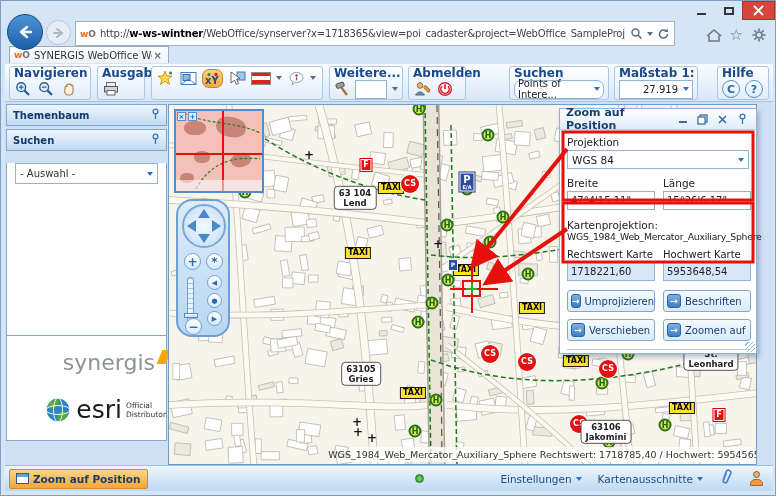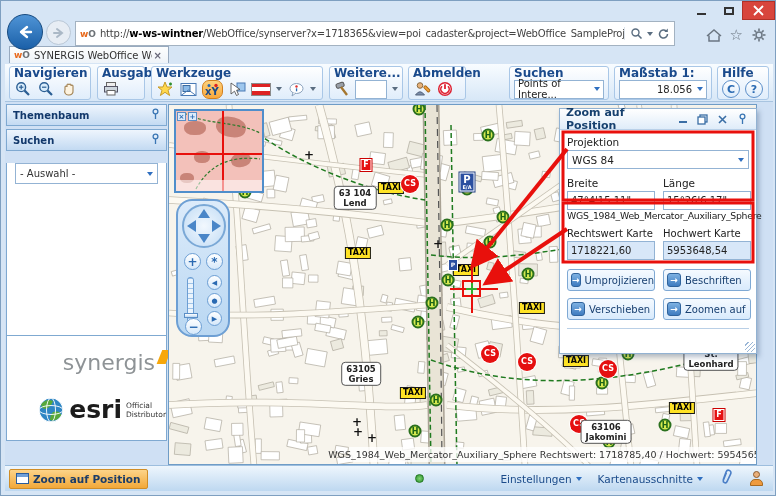--- a/index.html
+++ b/index.html
@@ -59,21 +59,21 @@
     display:flex;align-items:center;padding:0 6px;font-size:10px;font-weight:bold;color:#12386b;cursor:pointer;}
   .phead .pin{margin-left:auto;}
   .pbody{background:#fff;border:1px solid #7fa9d1;border-top:none;}
   .sselect{margin:12px 8px;height:21px;border:1px solid #93b3d4;display:flex;align-items:center;
     padding:0 4px;font-size:10px;color:#333;cursor:pointer;}
   .sselect .caret{margin-left:auto;}
   .logoarea{height:105px;display:flex;flex-direction:column;align-items:flex-end;justify-content:center;gap:22px;}
   .synergis{font-size:22px;color:#8e9396;letter-spacing:0;line-height:1;}
   .synslash{display:inline-block;width:9px;height:14px;background:#f7a70a;transform:skewX(-22deg) translateY(-6px);margin-left:2px;}
   .esrirow{display:flex;align-items:center;gap:4px;}
-  .esritxt{font-size:25px;font-weight:bold;color:#1c1c1c;line-height:0.9;}
+  .esritxt{font-size:25px;font-weight:normal;color:#1c1c1c;line-height:0.9;}
   .esrisub{font-size:7.5px;color:#333;line-height:1.2;}
 
   
   .map{position:absolute;left:167px;top:103px;width:589px;height:361px;border:1px solid #6f9cc6;
     background:#f7f4ec;overflow:hidden;}
   .map svg.bg{position:absolute;left:0;top:0;}
   #markers{position:absolute;left:0;top:0;width:100%;height:100%;z-index:2;}
   .mk{position:absolute;transform:translate(-50%,-50%);display:flex;align-items:center;justify-content:center;line-height:1;}
   .mk-h{width:13px;height:13px;border-radius:50%;background:#d5e94f;border:2px solid #2a701d;color:#1c6417;font-size:8px;font-weight:bold;}
   .mk-taxi{background:#ffe325;border:1px solid #1a1a1a;color:#000;font-size:8px;font-weight:bold;height:12px;padding:0 2px;}
@@ -277,21 +277,20 @@
             <svg width="16" height="16">
               <rect x="3.5" y="1.5" width="9" height="4" fill="#eee" stroke="#666"></rect>
               <rect x="1.5" y="5.5" width="13" height="5.5" fill="#cdd6de" stroke="#556"></rect>
               <rect x="4" y="9.5" width="8" height="4.5" fill="#fff" stroke="#666"></rect>
             </svg>
           </span>
       </div>
     </div>
 
     <div class="tgroup" style="left:146px;width:172px;">
-      <div class="glabel">Werkzeuge</div>
       <div class="grow">
         <span class="ticon">
             <svg width="17" height="16">
               <path d="M8,1 L10,6 L15,6 L11,9.3 L12.6,14.5 L8,11.3 L3.4,14.5 L5,9.3 L1,6 L6,6 z" fill="#ffd84d" stroke="#c79a28"></path>
               <path d="M12,1 h3 M13.5,-0.5 v3" transform="translate(0,2)" stroke="#2f8f2f" stroke-width="1.6"></path>
             </svg>
           </span>
         <span class="ticon">
             <svg width="17" height="15">
               <rect x="1" y="1.5" width="15" height="12" fill="#fff" stroke="#4a7ab5"></rect>
@@ -360,32 +359,32 @@
               <path d="M5,5.2 a4.2,4.2 0 1 0 6,0" fill="none" stroke="#d23" stroke-width="1.6"></path>
               <line x1="8" y1="3.2" x2="8" y2="8" stroke="#d23" stroke-width="1.8"></line>
             </svg>
           </span>
       </div>
     </div>
 
     <div class="tgroup" style="left:504px;width:100px;">
       <div class="glabel">Suchen</div>
       <div class="grow">
-        <span class="tsel" style="width:90px;">
+        <span class="tsel" style="width:90px;border-radius:7px;">
             <span>Points of Intere...</span>
             <span class="caret blue"></span>
           </span>
       </div>
     </div>
 
-    <div class="tgroup" style="left:609px;width:98px;">
+    <div class="tgroup" style="left:609px;width:84px;">
       <div class="glabel">Maßstab 1:</div>
       <div class="grow">
         <span class="tsel" style="width:88px;justify-content:flex-end;">
-            <span>18.056</span>
+            <span>27.919</span>
             <span class="caret blue" style="margin-left:5px;"></span>
           </span>
       </div>
     </div>
 
     <div class="tgroup" style="left:712px;width:52px;">
       <div class="glabel">Hilfe</div>
       <div class="grow">
         <span class="roundbtn">C</span>
         <span class="roundbtn">?</span>
@@ -909,20 +908,21 @@
       <div class="dselect">
         <span>WGS 84</span>
         <span class="caret blue"></span>
       </div>
       <div class="dcols" style="margin-top:5px;">
         <div><div class="dlabel">Breite</div>
           <input class="dinput" value="47°4'15.11&quot;" style=""></div>
         <div><div class="dlabel">Länge</div>
           <input class="dinput" value="15°26'6.17&quot;" style=""></div>
       </div>
+      <div class="dlabel" style="margin-top:9px;">Kartenprojektion:</div>
       <div class="kproj">WGS_1984_Web_Mercator_Auxiliary_Sphere</div>
       <div class="dcols" style="margin-top:4px;">
         <div><div class="dlabel" style="font-size:10px;">Rechtswert Karte</div>
           <input class="dinput blue" value="1718221,60" style=""></div>
         <div><div class="dlabel" style="font-size:10px;">Hochwert Karte</div>
           <input class="dinput blue" value="5953648,54" style=""></div>
       </div>
       <div class="dbtns">
         <div class="dbtn">
             <span class="arr">→</span>

